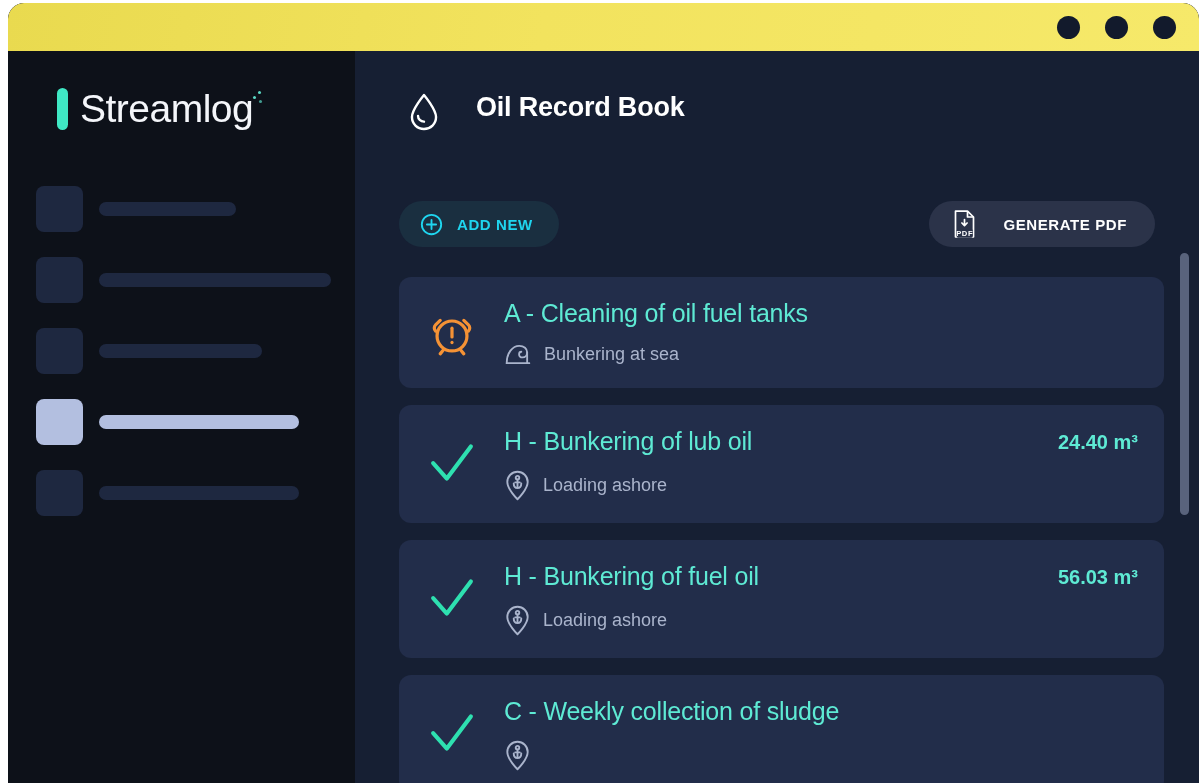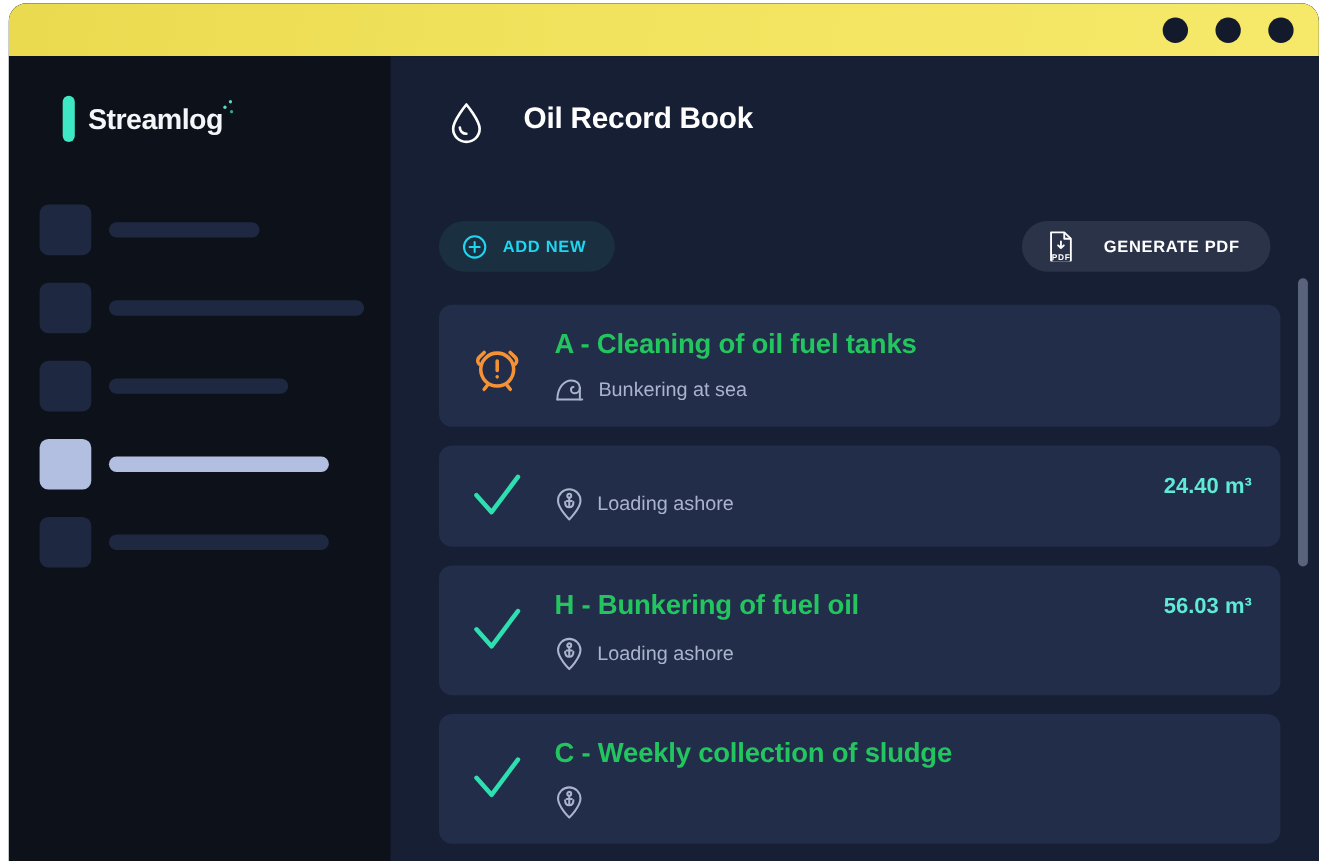--- a/index.html
+++ b/index.html
@@ -72,22 +72,22 @@
     align-items: center;
     gap: 12px;
   }
   #logo-bar {
     width: 11px;
     height: 42px;
     border-radius: 6px;
     background: #3fe8c4;
   }
   #logo-text {
-    font-size: 26px;
-    font-weight: 700;
+    font-size: 39px;
+    font-weight: 400;
     color: #f4f6fa;
     letter-spacing: -0.5px;
     position: relative;
   }
   #logo-dots {
     position: absolute;
     right: -9px;
     top: 4px;
     width: 9px; height: 14px;
   }
@@ -224,22 +224,22 @@
   .entry-status {
     width: 105px;
     flex: 0 0 105px;
     display: flex;
     align-items: center;
     justify-content: center;
   }
   .entry-main { flex: 1 1 auto; min-width: 0; }
   .entry-title {
     font-size: 25px;
-    font-weight: 700;
-    color: #22c55e;
+    font-weight: 400;
+    color: #5eead4;
     letter-spacing: -0.2px;
     white-space: nowrap;
   }
   .entry-sub {
     margin-top: 14px;
     display: flex;
     align-items: center;
     gap: 12px;
   }
   .entry-sub-text {
@@ -398,20 +398,21 @@
 
         <article class="entry-card">
           <div class="entry-status">
             <span>
               <svg width="52" height="48" viewBox="0 0 30 28" fill="none" stroke="#2ee0b0" stroke-width="2.4" stroke-linecap="round" stroke-linejoin="round">
                 <path d="M4 13.5 L12 22.5 L26 3.8"></path>
               </svg>
             </span>
           </div>
           <div class="entry-main">
+            <div class="entry-title">H - Bunkering of lub oil</div>
             <div class="entry-sub">
               <span>
                 <svg width="27" height="31" viewBox="0 0 24 28" fill="none" stroke="#aab4cc" stroke-width="1.7" stroke-linecap="round" stroke-linejoin="round">
                   <path d="M12 1.6 C6.9 1.6 2.8 5.7 2.8 10.8 C2.8 17.4 12 26.4 12 26.4 C12 26.4 21.2 17.4 21.2 10.8 C21.2 5.7 17.1 1.6 12 1.6 Z"></path>
                   <circle cx="12" cy="6.9" r="1.6"></circle>
                   <path d="M12 8.8 V15.2"></path>
                   <path d="M8.6 12.2 C8.6 15 10.1 16.3 12 16.3 C13.9 16.3 15.4 15 15.4 12.2"></path>
                   <path d="M9.9 11.2 H14.1"></path>
                 </svg>
               </span>

